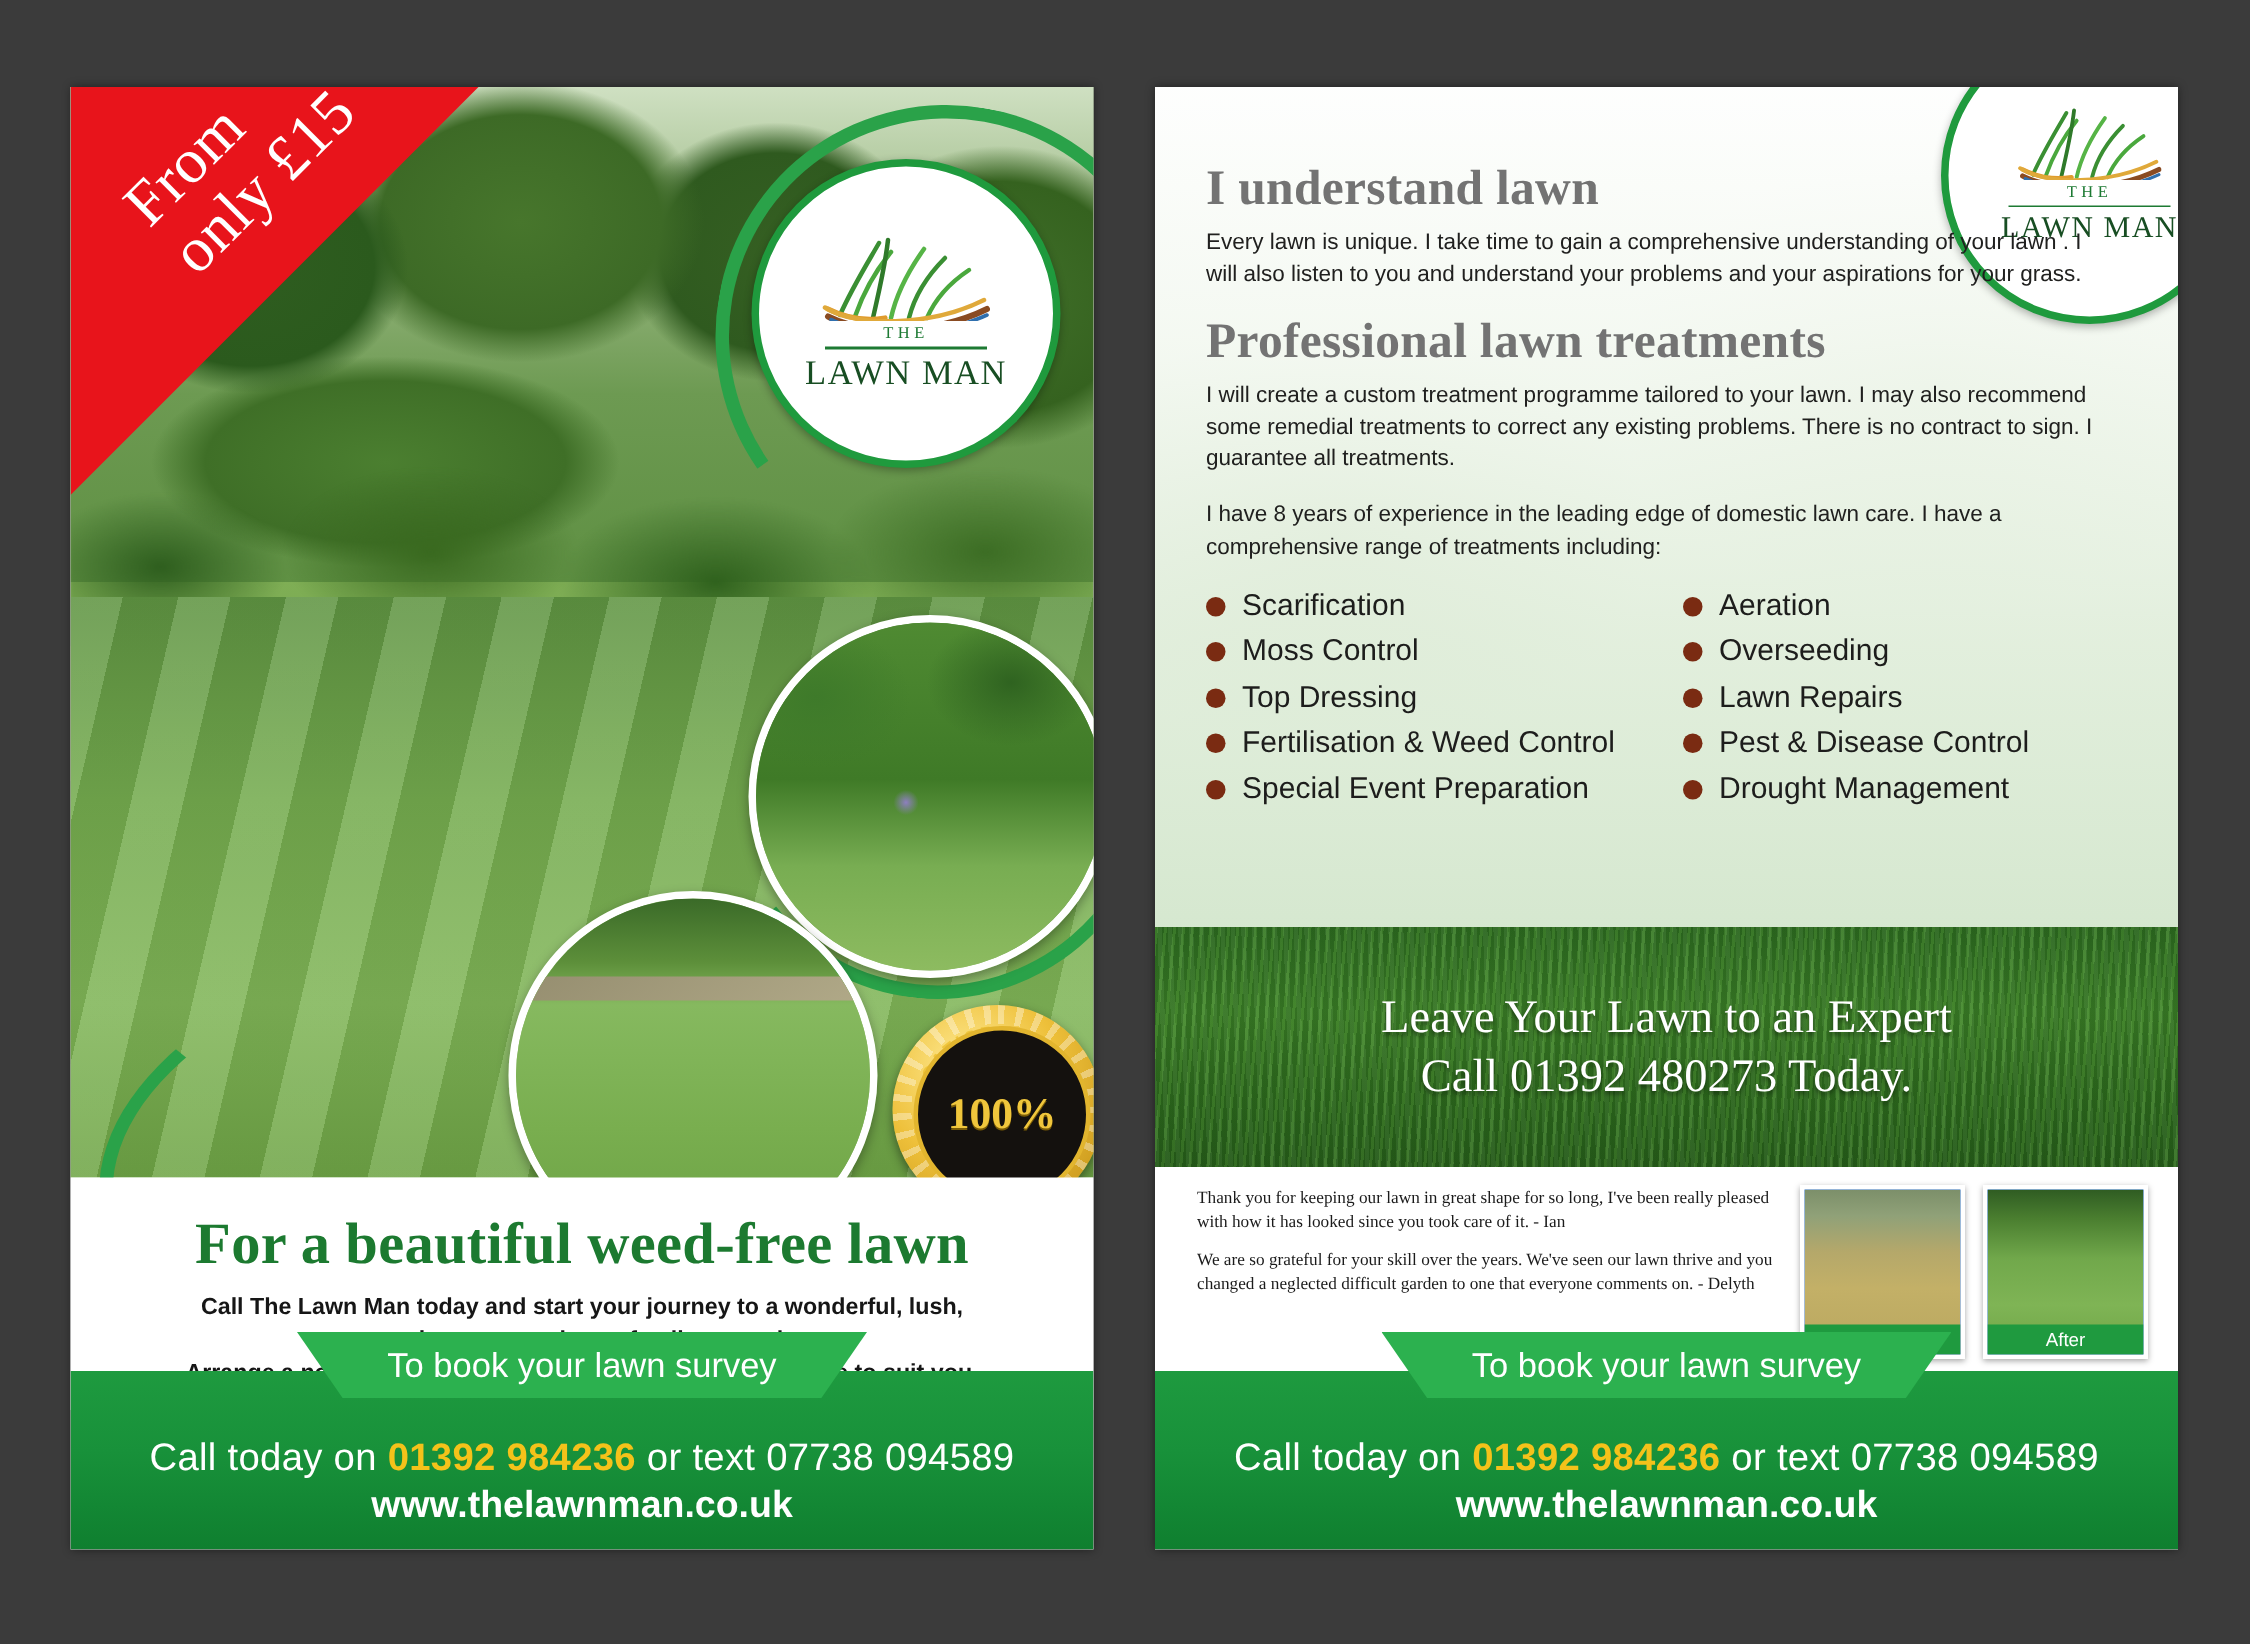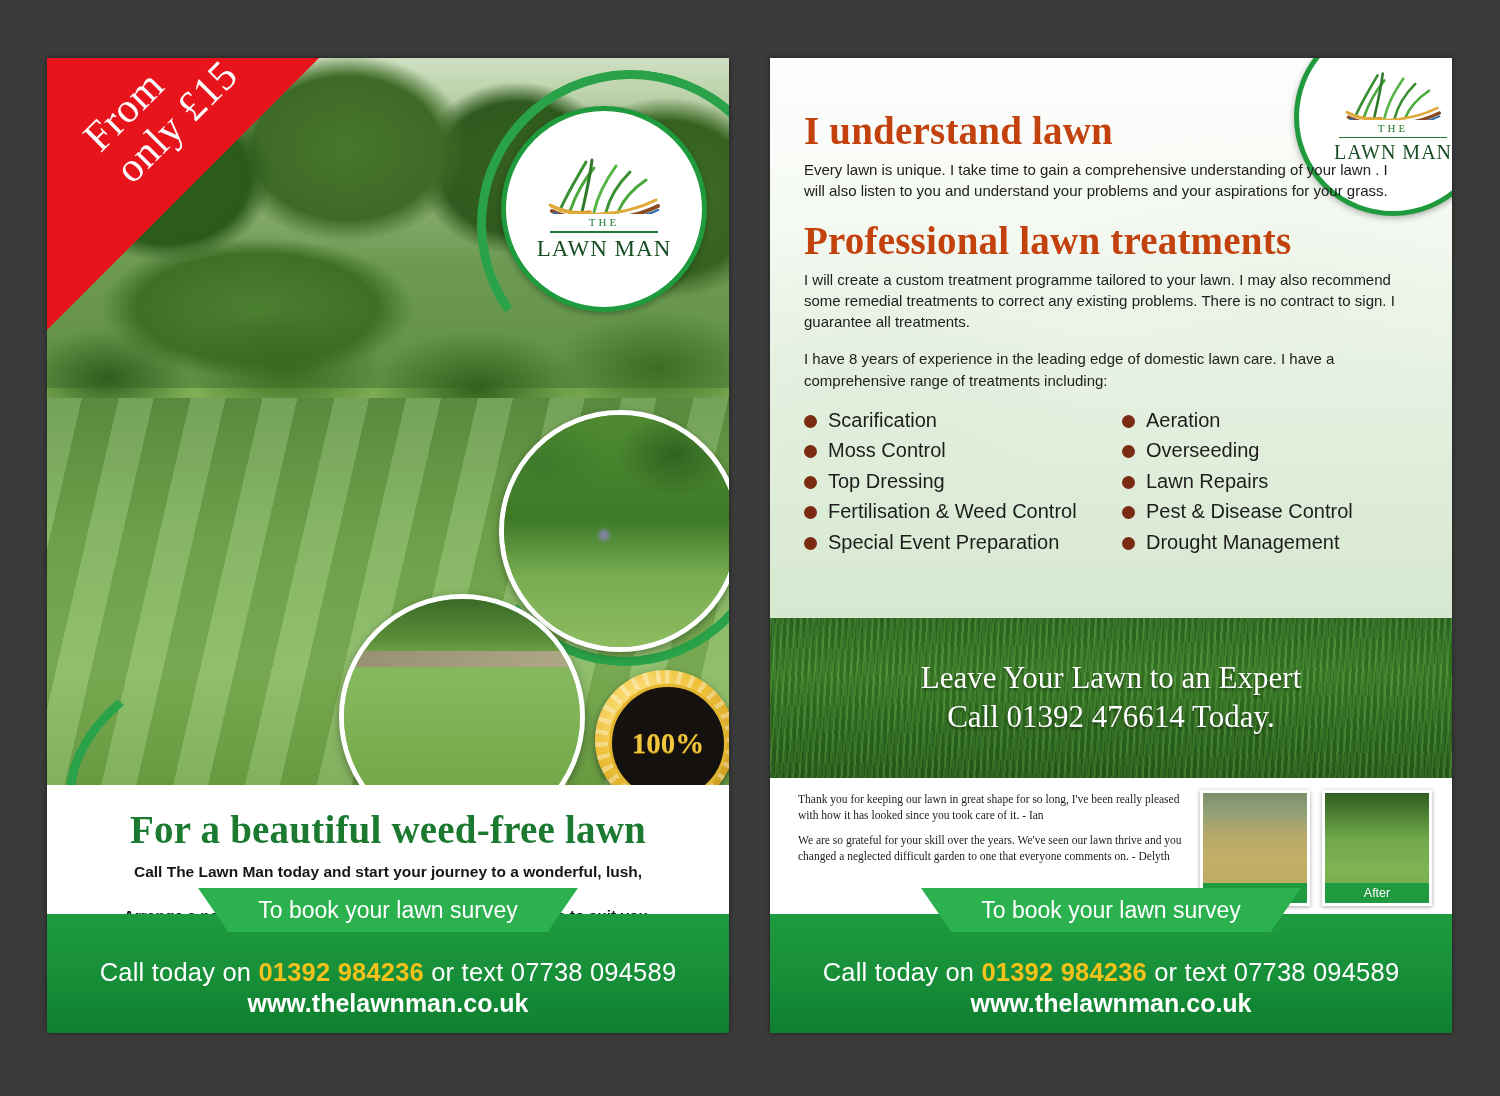--- a/index.html
+++ b/index.html
@@ -267,22 +267,22 @@
     position: absolute; left: 0; top: 0; width: 682px; height: 560px;
     background:
       linear-gradient(to bottom, rgba(255,255,255,.96) 0%, rgba(246,250,244,.93) 30%, rgba(228,240,223,.92) 65%, rgba(214,232,208,.94) 100%),
       radial-gradient(ellipse 300px 200px at 120px 300px, #9bbd86, rgba(155,189,134,0) 70%),
       radial-gradient(ellipse 300px 220px at 520px 200px, #a8c894, rgba(168,200,148,0) 70%),
       linear-gradient(to bottom, #dfeada, #cfe3c6);
   }
   .back-body { position: absolute; left: 34px; top: 50px; width: 614px; }
   .h-green {
     font-family: "Liberation Serif", serif;
-    color: #c2410c;
-    font-size: 39px;
+    color: #737373;
+    font-size: 33px;
     margin: 0 0 6px;
     letter-spacing: .2px;
   }
   .p-body {
     margin: 0 0 16px;
     font-size: 15px;
     color: #20201f;
     line-height: 1.42;
     max-width: 592px;
   }
@@ -535,21 +535,21 @@
           <div class="svc-item">
               <span class="bullet"></span>
               <span>Drought Management</span>
             </div>
         </div>
       </div>
     </div>
 
     <div class="cta-band">
       <div class="cta-line">Leave Your Lawn to an Expert</div>
-      <div class="cta-line">Call 01392 476614 Today.</div>
+      <div class="cta-line">Call 01392 480273 Today.</div>
     </div>
 
     <div class="testi">
       <div class="testi-text">
         <p>Thank you for keeping our lawn in great shape for so long, I've been really pleased with how it has looked since you took care of it. - Ian</p>
         <p>We are so grateful for your skill over the years. We've seen our lawn thrive and you changed a neglected difficult garden to one that everyone comments on. - Delyth</p>
       </div>
       <div class="ba-wrap">
         <div class="ba-card ba-before">
           <div class="ba-img"></div>

